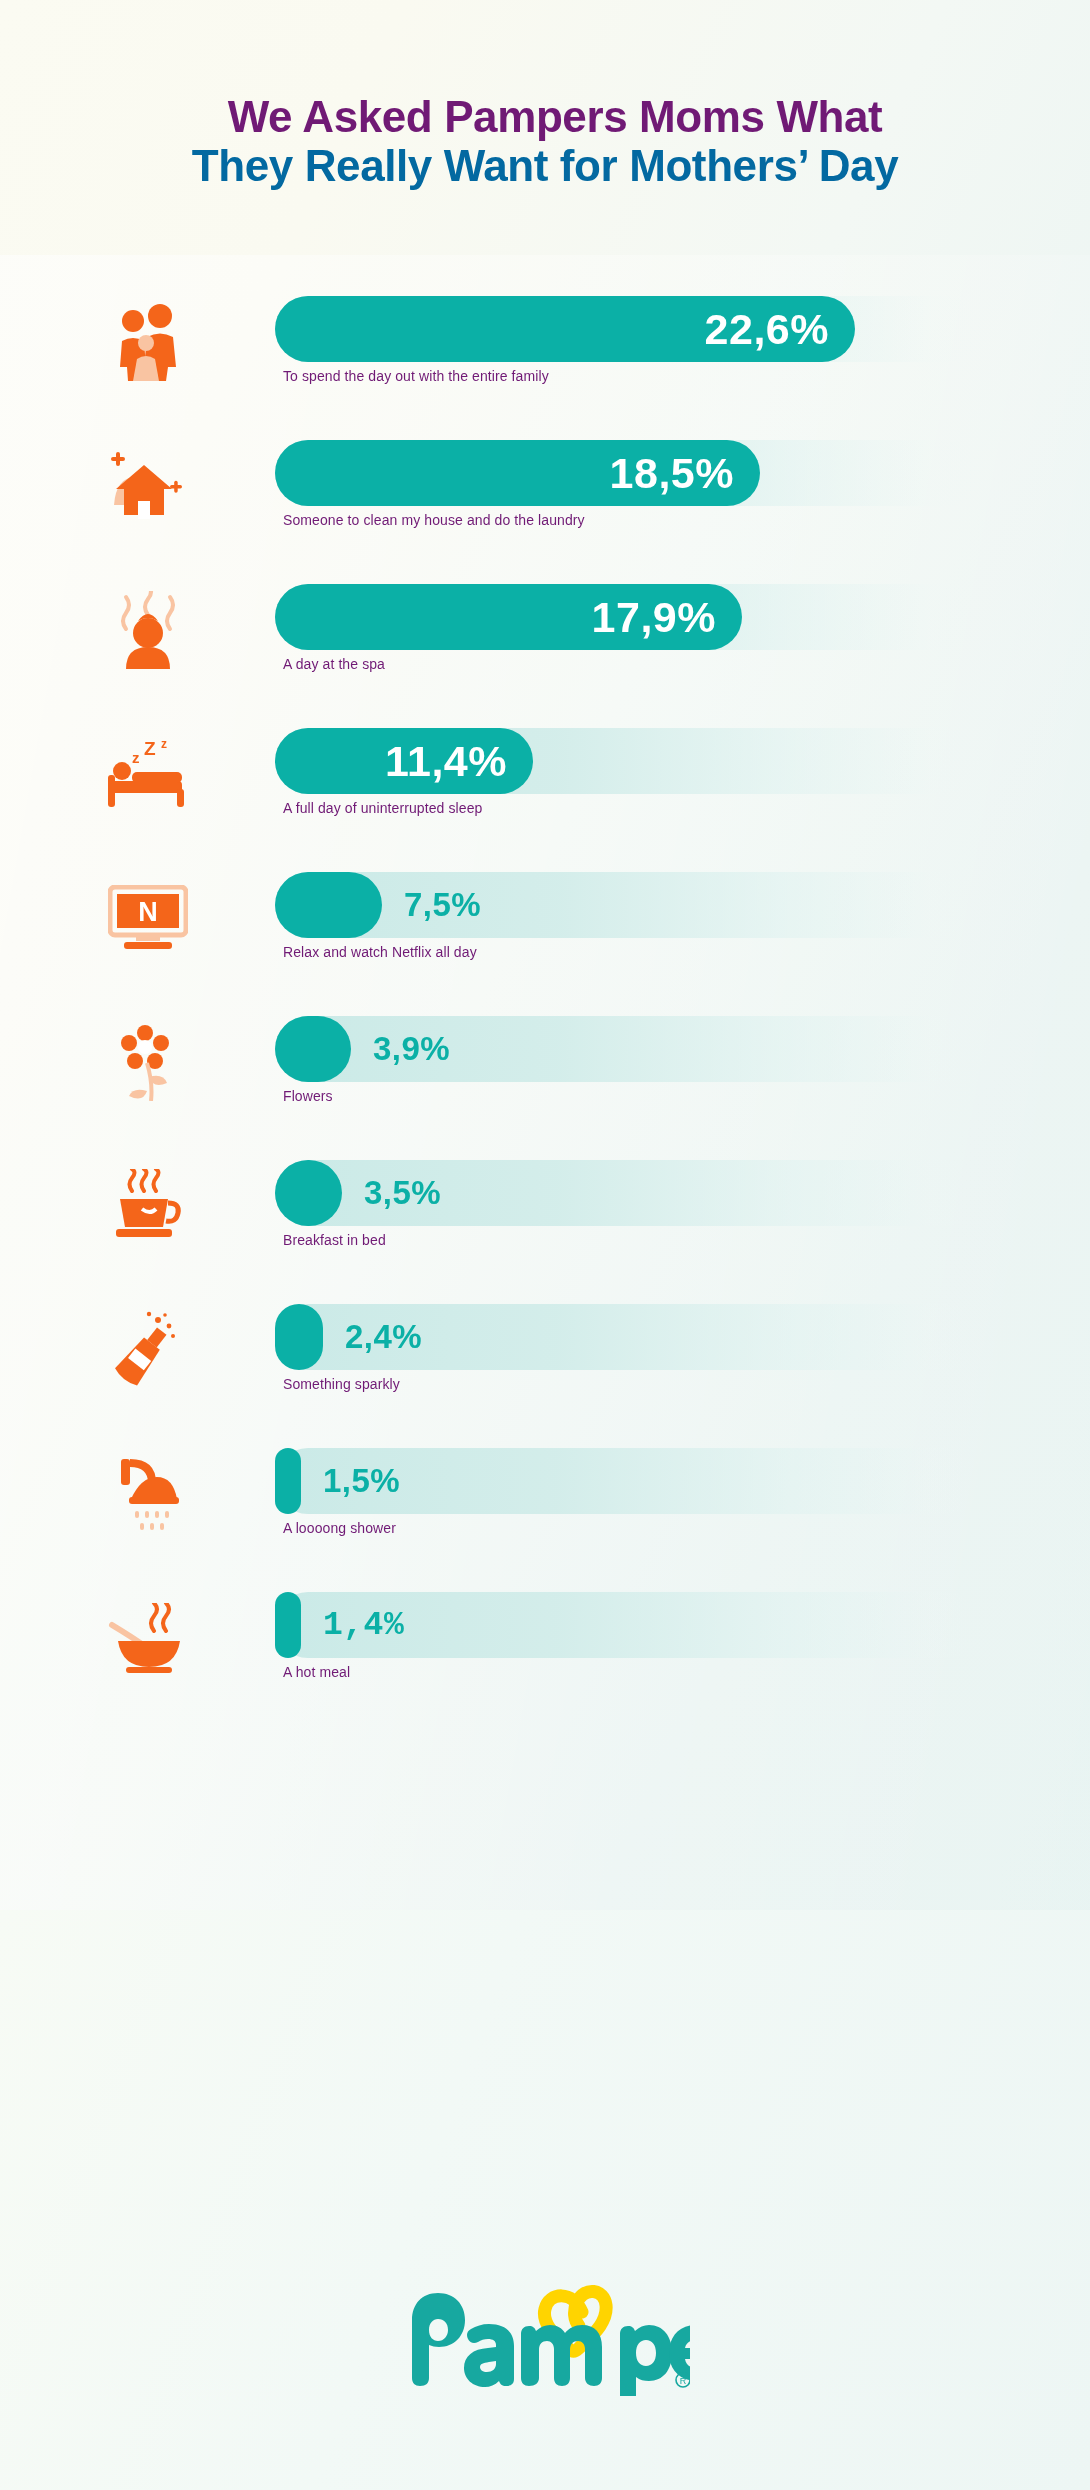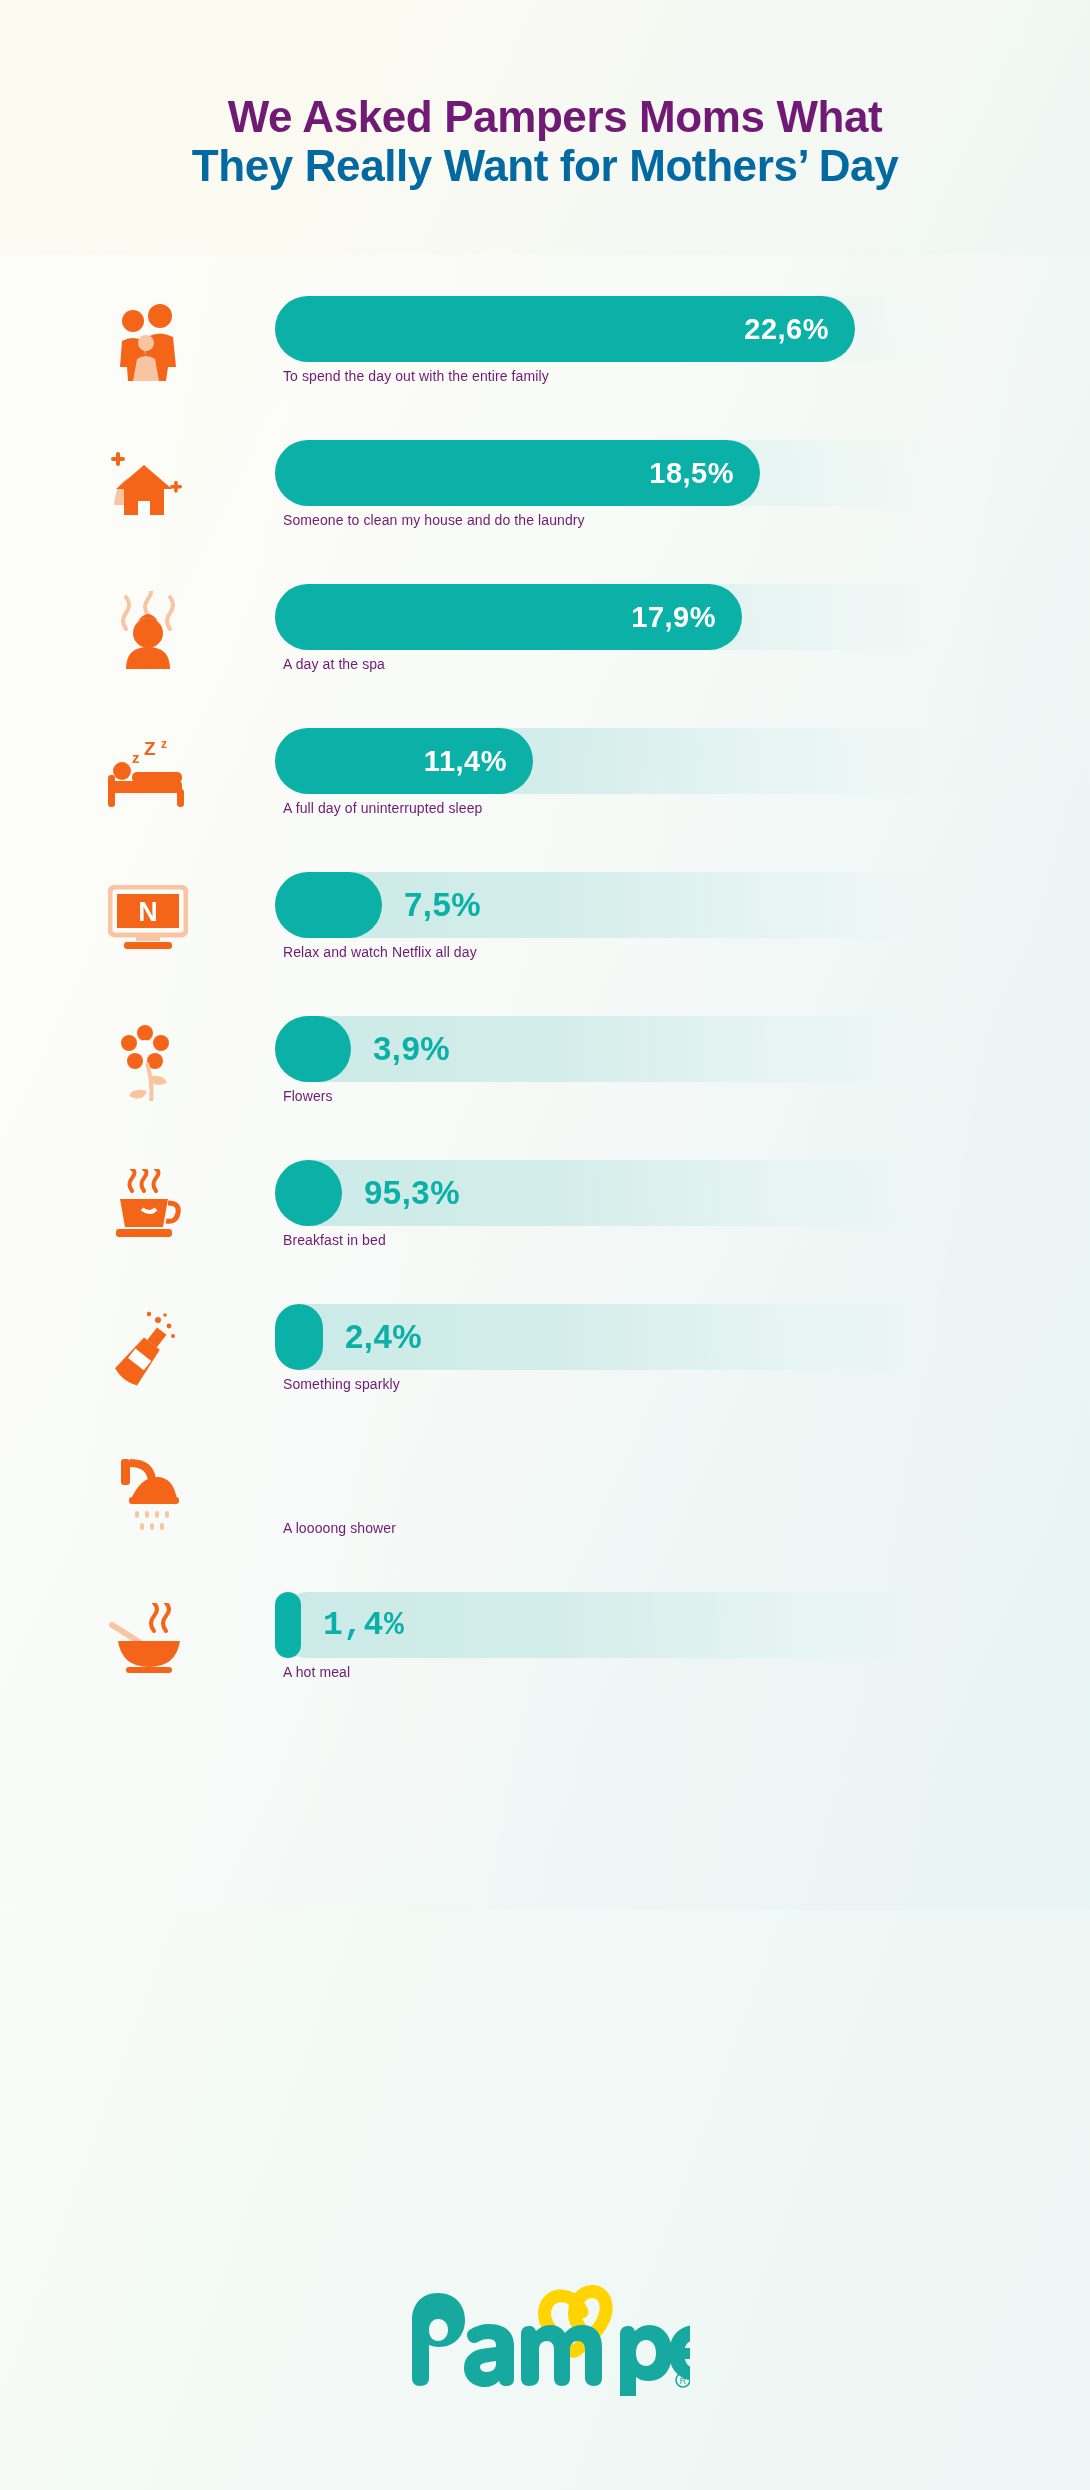--- a/index.html
+++ b/index.html
@@ -133,21 +133,21 @@
     height: 66px;
     border-radius: 33px;
     background: #0BB0A6;
     display: flex;
     align-items: center;
     justify-content: flex-end;
   }
 
   .bar-value-inside {
     color: #FFFFFF;
-    font-size: 29px;
+    font-size: 43px;
     font-weight: bold;
     letter-spacing: 0.5px;
     padding-right: 26px;
     white-space: nowrap;
   }
 
   .bar-value-outside {
     position: absolute;
     top: 0;
     height: 66px;
@@ -336,21 +336,21 @@
       </g>
       <path d="M8 30 l48 0 l-5 28 l-38 0 z" fill="#F4651A"></path>
       <path d="M30 40 q8 6 14 0" fill="none" stroke="#FFFFFF" stroke-width="4"></path>
       <path d="M56 34 q12 0 10 10 q-2 10 -12 8" fill="none" stroke="#F4651A" stroke-width="5"></path>
       <rect x="4" y="60" width="56" height="8" rx="3" fill="#F4651A"></rect>
     </svg>
       </div>
       <div class="bar-area">
         <div class="bar-track"></div>
         <div class="bar-fill" style="width: 67px;"></div>
-        <div class="bar-value-outside" style="left: 89px;">95,3%</div>
+        <div class="bar-value-outside" style="left: 89px;">3,5%</div>
       </div>
       <div class="row-label">Breakfast in bed</div>
     </div>
     <div class="row">
       <div class="row-icon">
     <svg width="70" height="80" viewBox="0 0 70 80">
       <g transform="rotate(38 34 40)">
         <rect x="28" y="16" width="12" height="16" fill="#F4651A"></rect>
         <path d="M24 32 l20 0 l4 42 q-14 6 -28 0 z" fill="#F4651A"></path>
         <rect x="24" y="46" width="20" height="12" fill="#FFFFFF"></rect>
@@ -382,20 +382,25 @@
         <rect x="22" y="56" width="4" height="7" rx="2"></rect>
         <rect x="32" y="56" width="4" height="7" rx="2"></rect>
         <rect x="42" y="56" width="4" height="7" rx="2"></rect>
         <rect x="52" y="56" width="4" height="7" rx="2"></rect>
         <rect x="27" y="68" width="4" height="7" rx="2"></rect>
         <rect x="37" y="68" width="4" height="7" rx="2"></rect>
         <rect x="47" y="68" width="4" height="7" rx="2"></rect>
       </g>
     </svg>
       </div>
+      <div class="bar-area">
+        <div class="bar-track"></div>
+        <div class="bar-fill" style="width: 26px;"></div>
+        <div class="bar-value-outside" style="left: 48px;">1,5%</div>
+      </div>
       <div class="row-label">A loooong shower</div>
     </div>
     <div class="row">
       <div class="row-icon">
     <svg width="80" height="70" viewBox="0 0 80 70">
       <g stroke="#F4651A" stroke-width="4" fill="none" stroke-linecap="round">
         <path d="M46 28 q-6 -8 0 -15 q6 -7 0 -13"></path>
         <path d="M58 28 q-6 -8 0 -15 q6 -7 0 -13"></path>
       </g>
       <path d="M4 22 q20 12 34 22" stroke="#F9C4A2" stroke-width="6" fill="none" stroke-linecap="round"></path>

